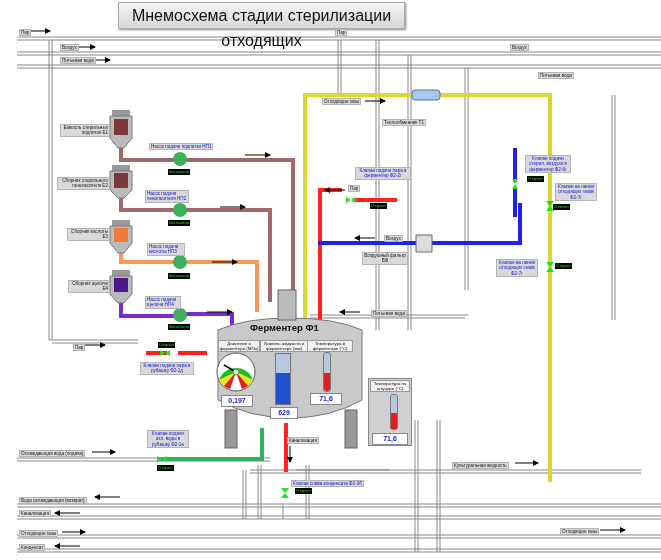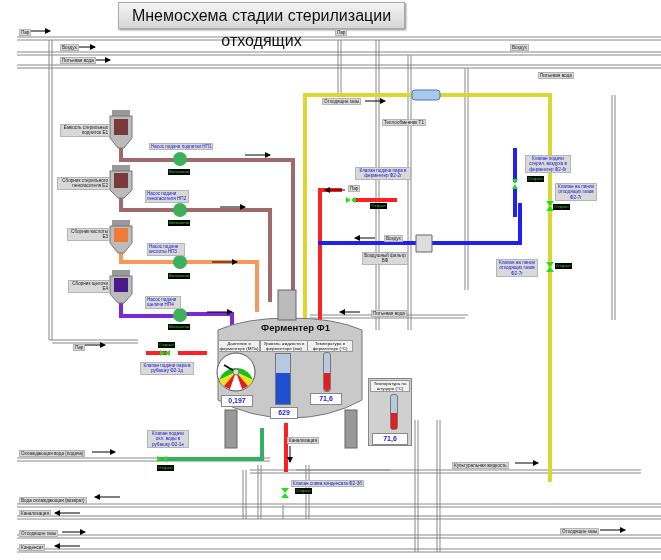--- a/index.html
+++ b/index.html
@@ -2,21 +2,21 @@
 <html><head>
 <meta charset="utf-8">
 <style>
   html,body{margin:0;padding:0;background:#fff;}
   body{width:661px;height:560px;position:relative;overflow:hidden;font-family:"Liberation Sans",sans-serif;}
   #scheme{position:absolute;left:0;top:0;}
   .title{position:absolute;left:118px;top:2px;width:285px;height:25px;background:linear-gradient(#f4f4f4,#d6d6d6);border:1px solid #aaa;box-shadow:1px 1px 2px #888;font-size:16px;line-height:25px;text-align:center;color:#111;}
   .lbl{position:absolute;background:#d9d9d9;border:1px solid #b5b5b5;font-size:4.6px;line-height:5.4px;color:#222;padding:0 1px;white-space:nowrap;}
   .blbl{position:absolute;background:#d9d9d9;border:1px solid #b5b5b5;font-size:4.6px;line-height:5.4px;color:#1515d0;padding:0 1px;text-align:center;}
   .st{position:absolute;background:#000;color:#2bd52b;font-size:4.4px;line-height:6px;padding:0 1px;white-space:nowrap;}
-  .ferm-title{position:absolute;left:250px;top:323px;width:80px;height:10px;font-size:9.5px;line-height:10px;text-align:right;color:#111;font-weight:bold;}
+  .ferm-title{position:absolute;left:250px;top:323px;width:80px;height:10px;font-size:9.5px;line-height:10px;text-align:left;color:#111;font-weight:bold;}
   .ptitle{position:absolute;background:#f0f0f0;border:1px solid #999;font-size:4.4px;line-height:5px;text-align:center;color:#111;}
   .val{position:absolute;background:#fff;border:1px solid #888;color:#1a1ad8;font-size:7px;font-weight:bold;text-align:center;line-height:10px;}
 </style>
 </head>
 <body>
 
 <svg id="scheme" width="661" height="560" viewBox="0 0 661 560">
   <defs>
     <marker id="arr" markerWidth="6" markerHeight="6" refX="5" refY="3" orient="auto">
         <path d="M0,0 L6,3 L0,6 z" fill="#000"></path>

